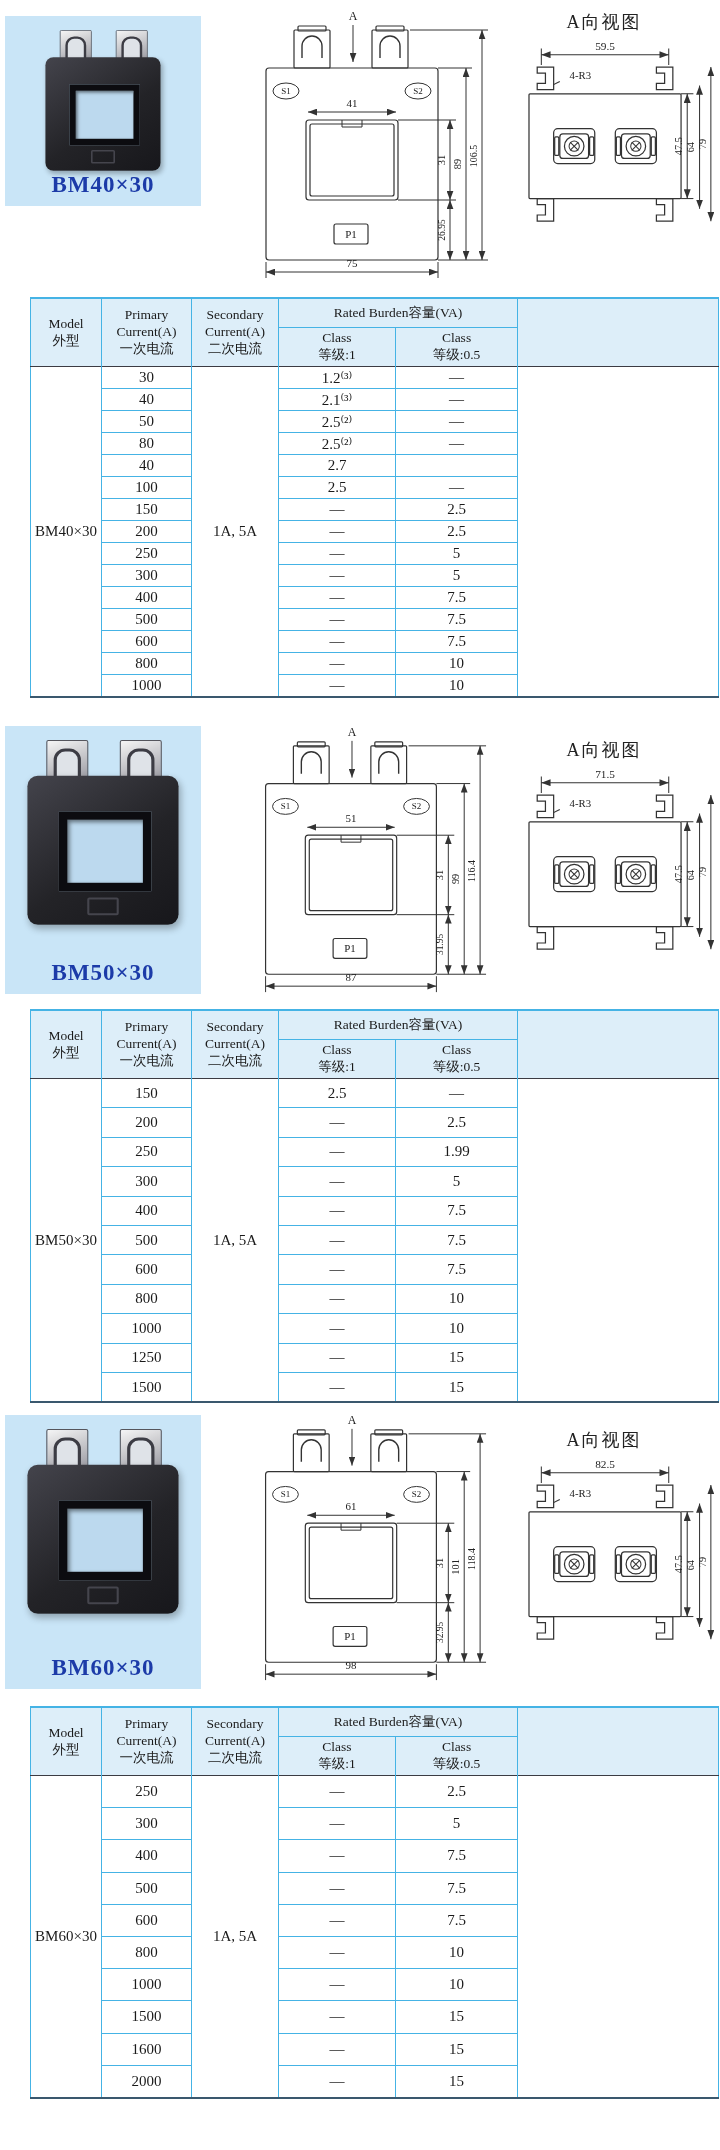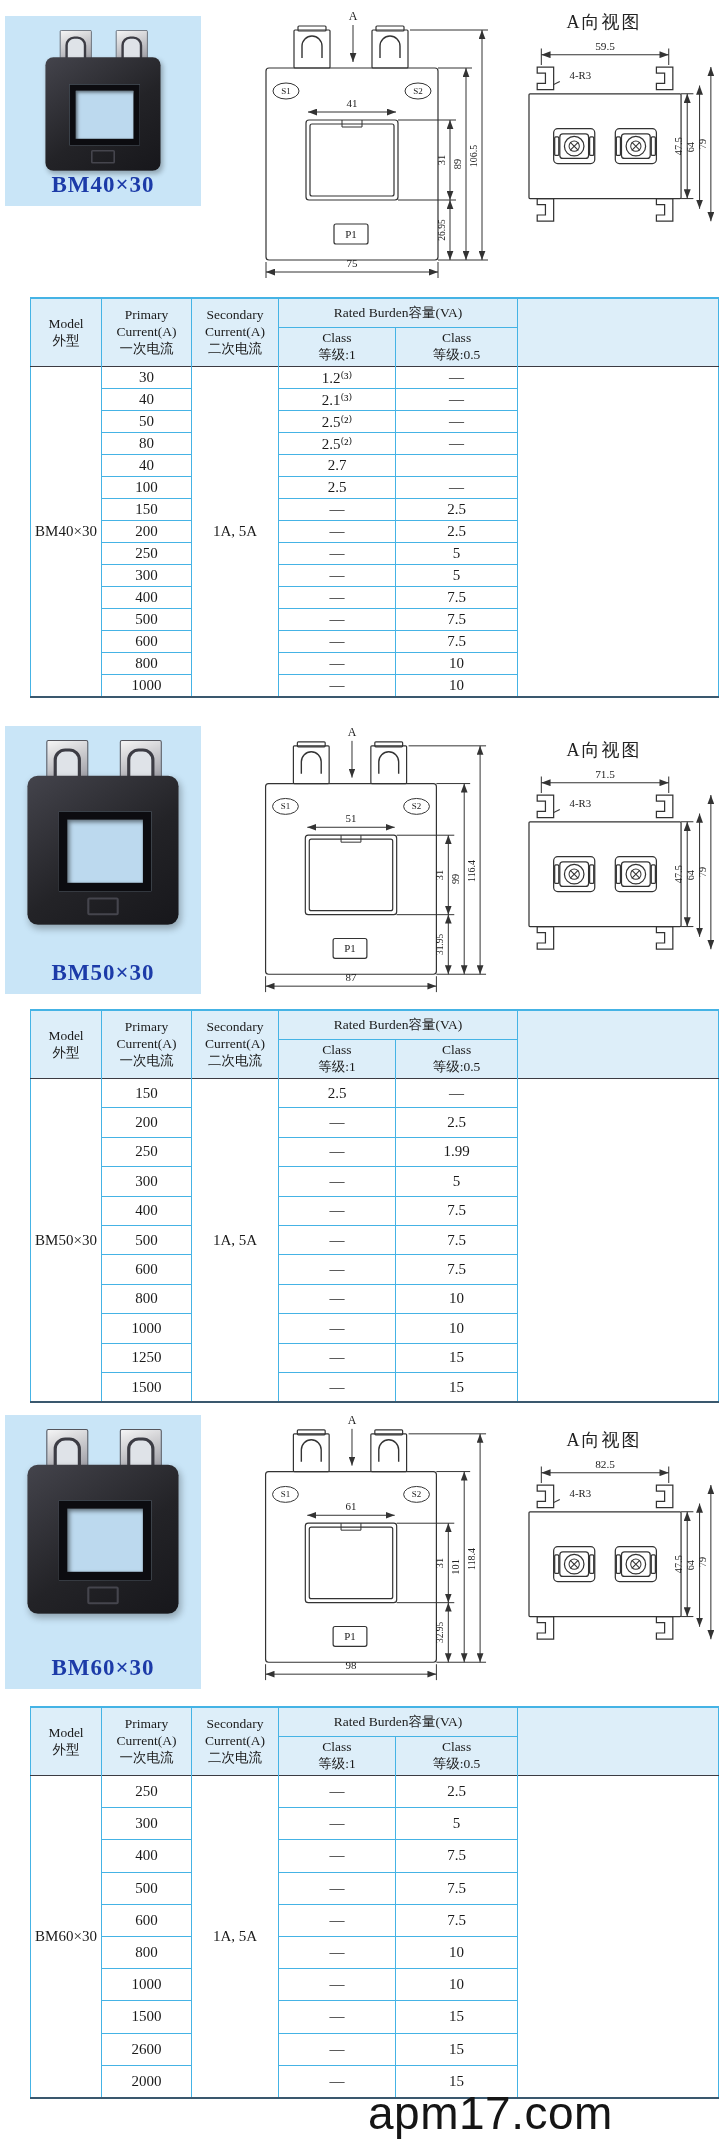--- a/index.html
+++ b/index.html
@@ -617,26 +617,25 @@
           <td class="c-primary rl">1000</td>
           <td class="c1 rl">—</td>
           <td class="c05 rl">10</td>
         </tr>
         <tr>
           <td class="c-primary rl">1500</td>
           <td class="c1 rl">—</td>
           <td class="c05 rl">15</td>
         </tr>
         <tr>
-          <td class="c-primary rl">2600</td>
+          <td class="c-primary rl">1600</td>
           <td class="c1 rl">—</td>
           <td class="c05 rl">15</td>
         </tr>
         <tr>
           <td class="c-primary rl">2000</td>
           <td class="c1 rl">—</td>
           <td class="c05 rl">15</td>
         </tr>
       </tbody>
     </table>
 
-  <div class="watermark">apm17.com</div>
 </div>
 
 </body></html>

